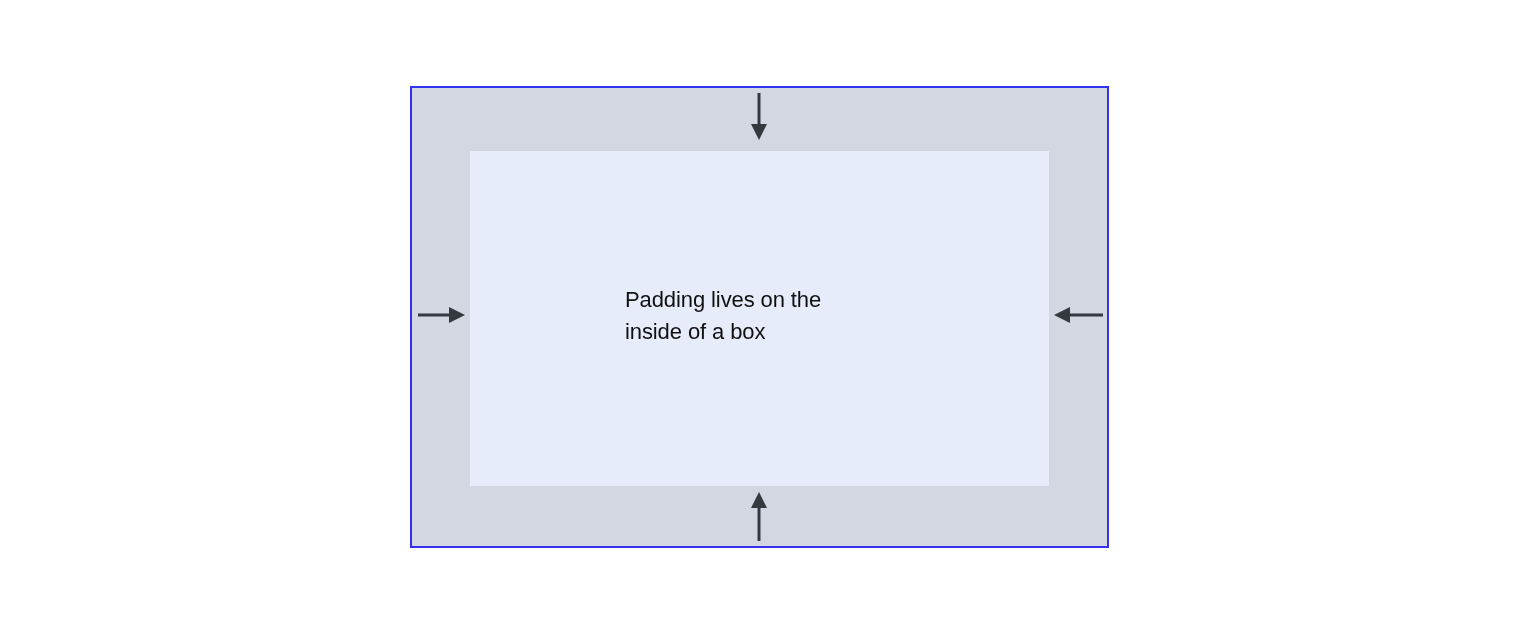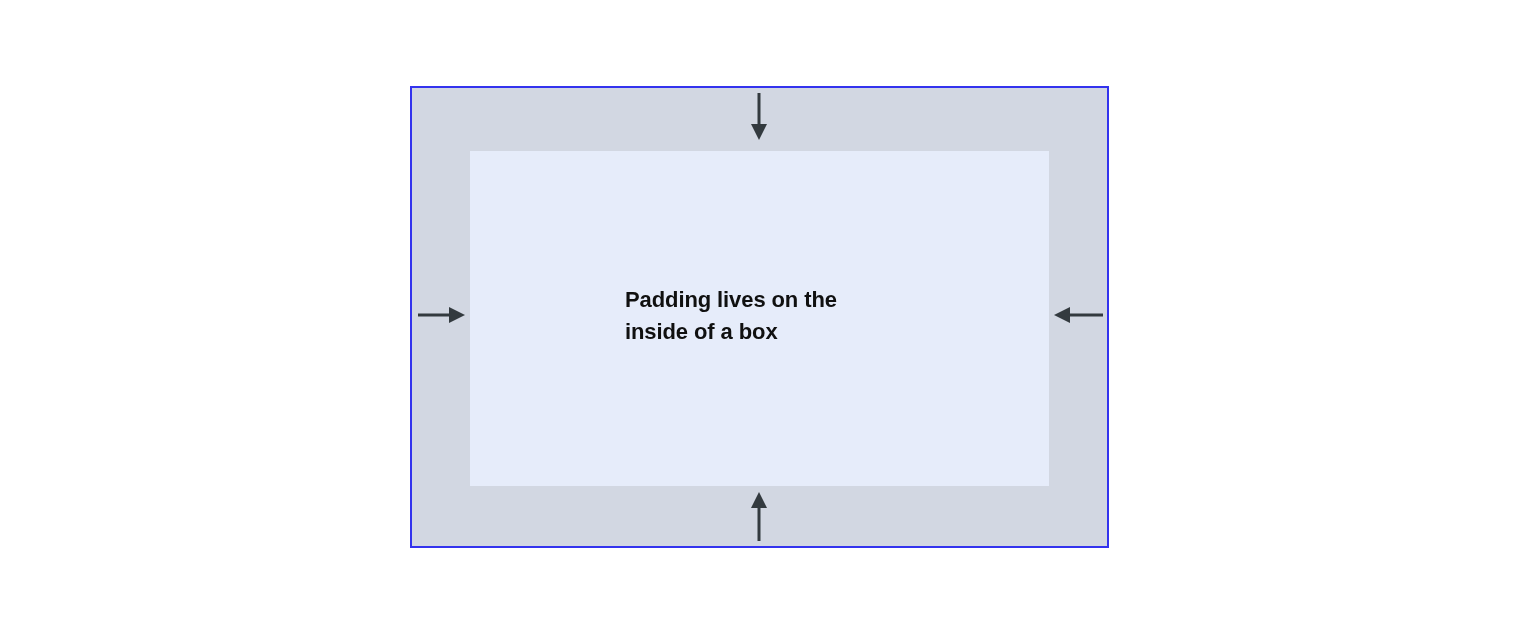--- a/index.html
+++ b/index.html
@@ -42,21 +42,21 @@
     height: 335px;
     background: #e6ecfa;
   }
 
   .content-label {
     position: absolute;
     left: 625px;
     top: 284px;
     width: 300px;
     font-size: 22px;
-    font-weight: bold;
+    font-weight: normal;
     line-height: 32px;
     color: #101010;
     letter-spacing: -0.1px;
     white-space: pre-line;
   }
 
   
   .arrow {
     position: absolute;
   }

